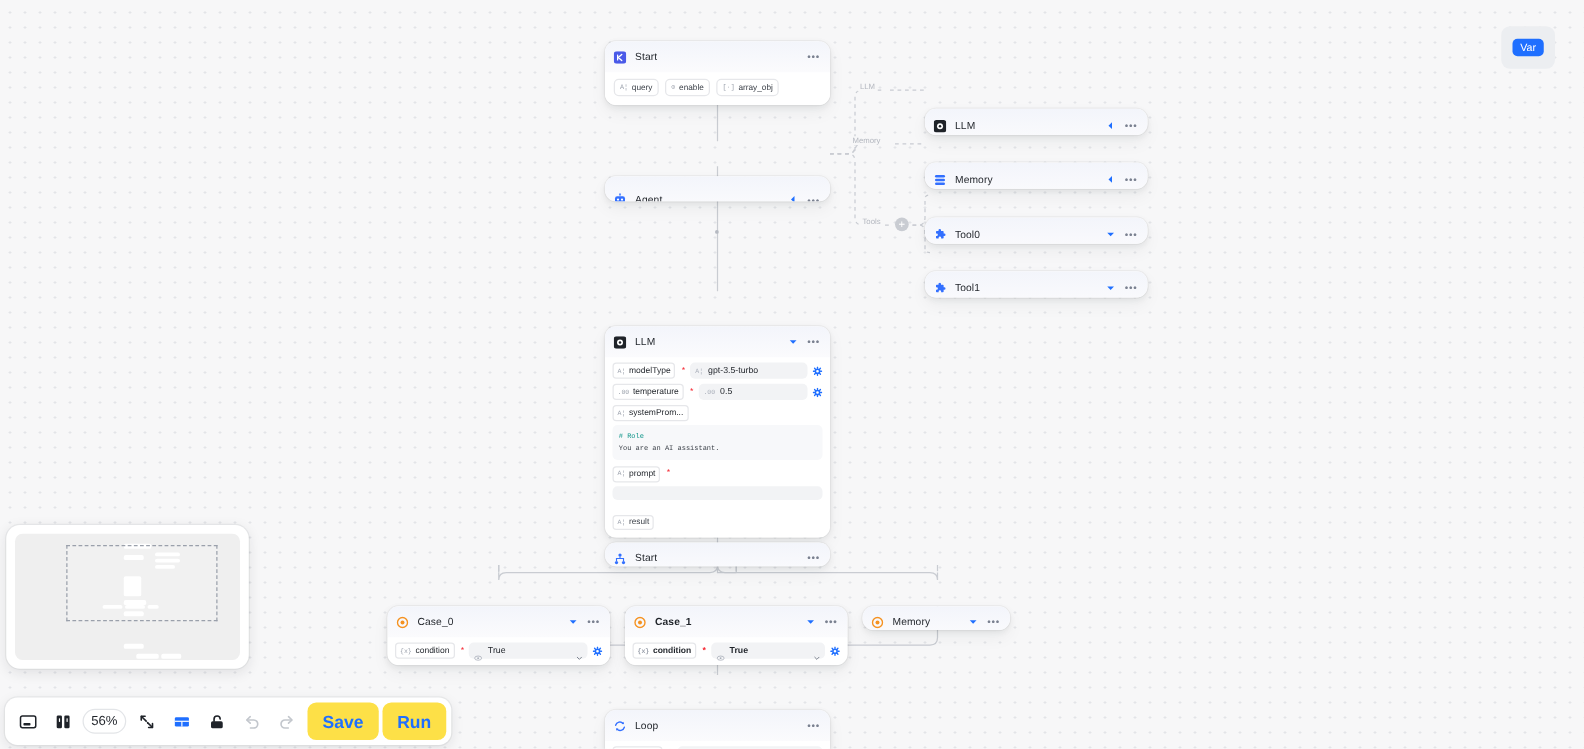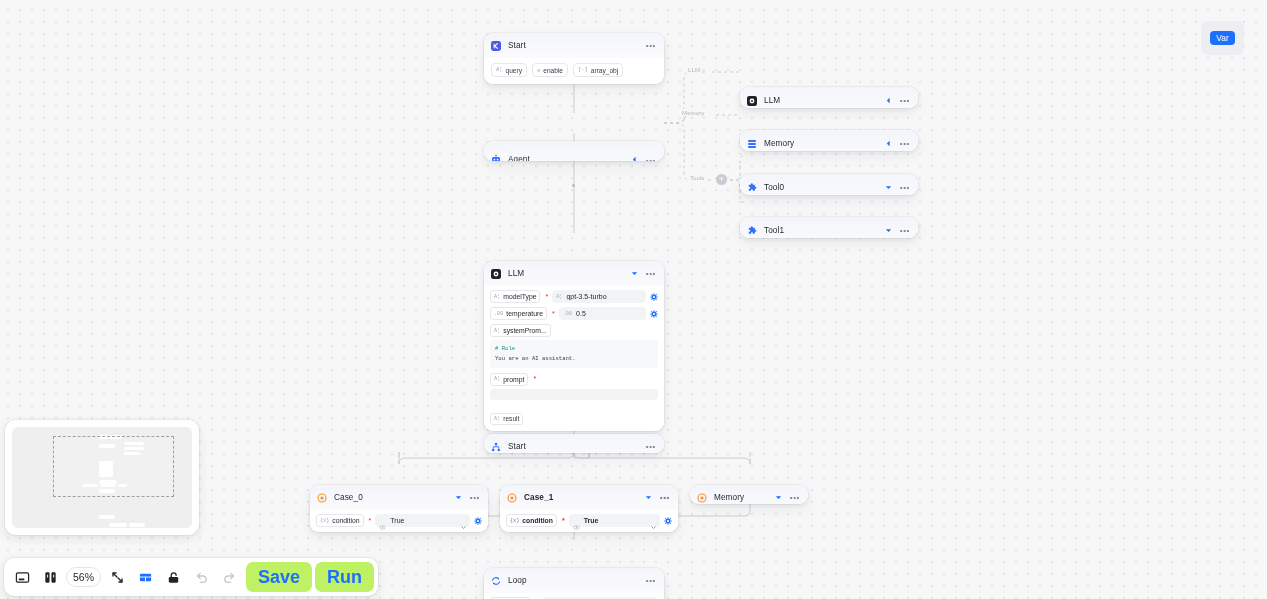--- a/index.html
+++ b/index.html
@@ -154,22 +154,22 @@
     border-radius:6px;cursor:pointer;
   }
   .tbtn svg{display:block;}
   #zoomlvl{
     border:1px solid #e3e5e8;border-radius:11px;height:18px;
     display:flex;align-items:center;justify-content:center;
     font-size:10.5px;color:#1f2329;padding:0 6px;margin:0 2px;cursor:pointer;
   }
   .tactbtn{
     height:30px;display:flex;align-items:center;justify-content:center;
-    background:#bef264;border-radius:7px;border:none;cursor:pointer;
-    font-family:"Liberation Sans",sans-serif;font-size:18px;font-weight:bold;
+    background:#fde047;border-radius:7px;border:none;cursor:pointer;
+    font-family:"Liberation Sans",sans-serif;font-size:14px;font-weight:bold;
     color:#1f6fff;padding:0 12px;margin-left:3px;
   }
 </style>
 </head>
 <body>
 
 <div id="canvas">
 
   <svg id="edges">
     <defs>

